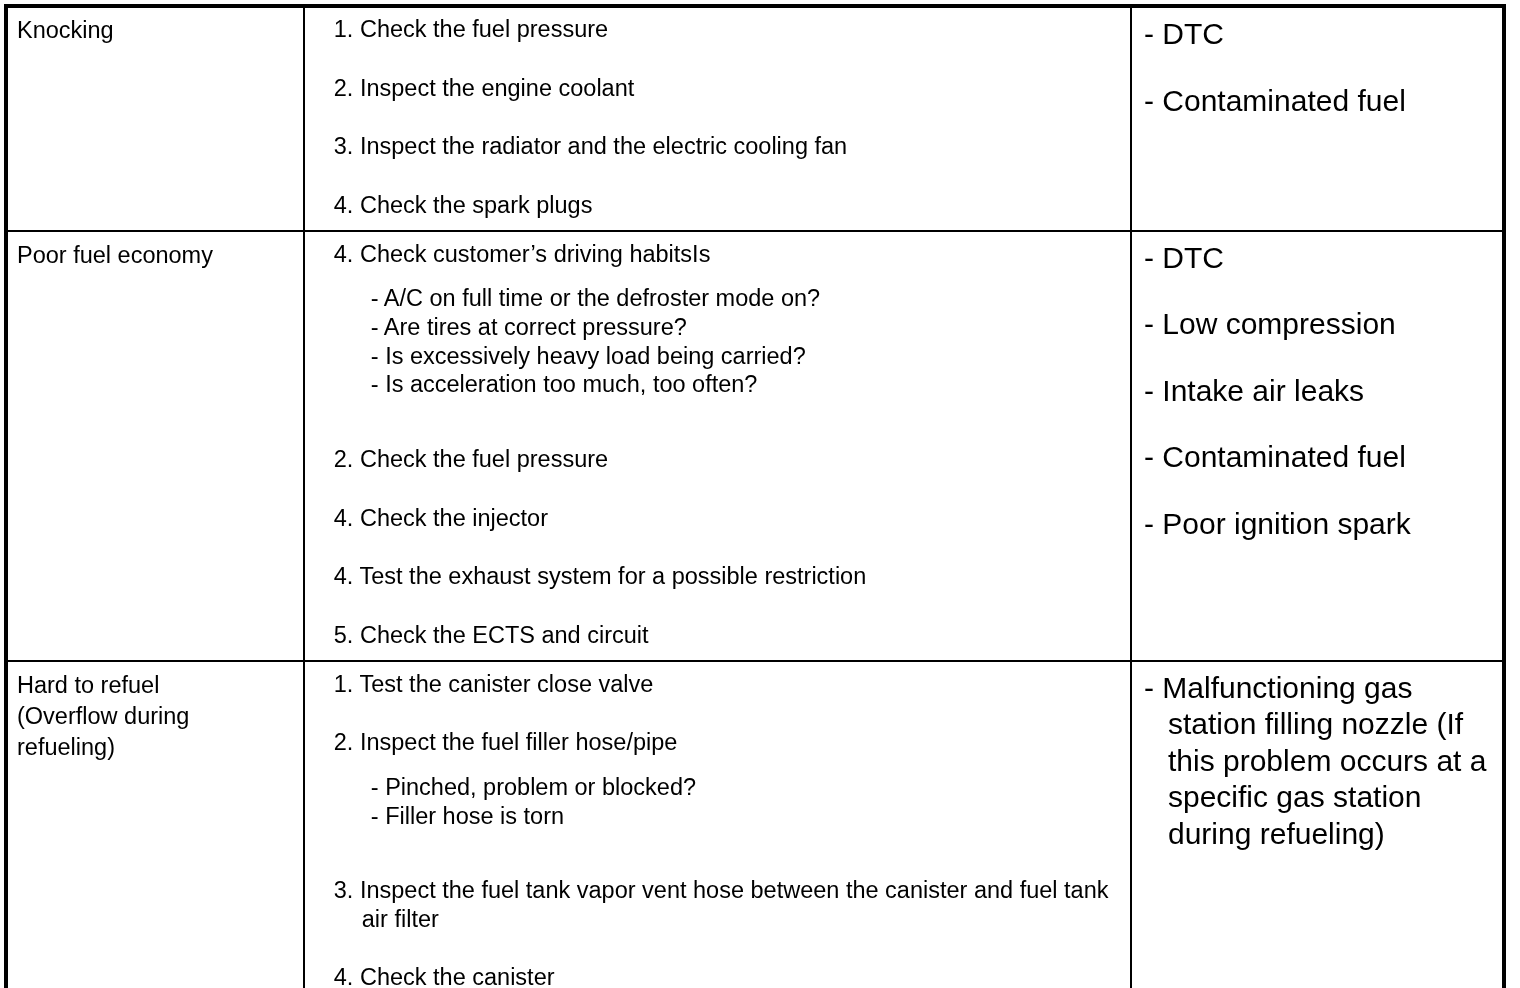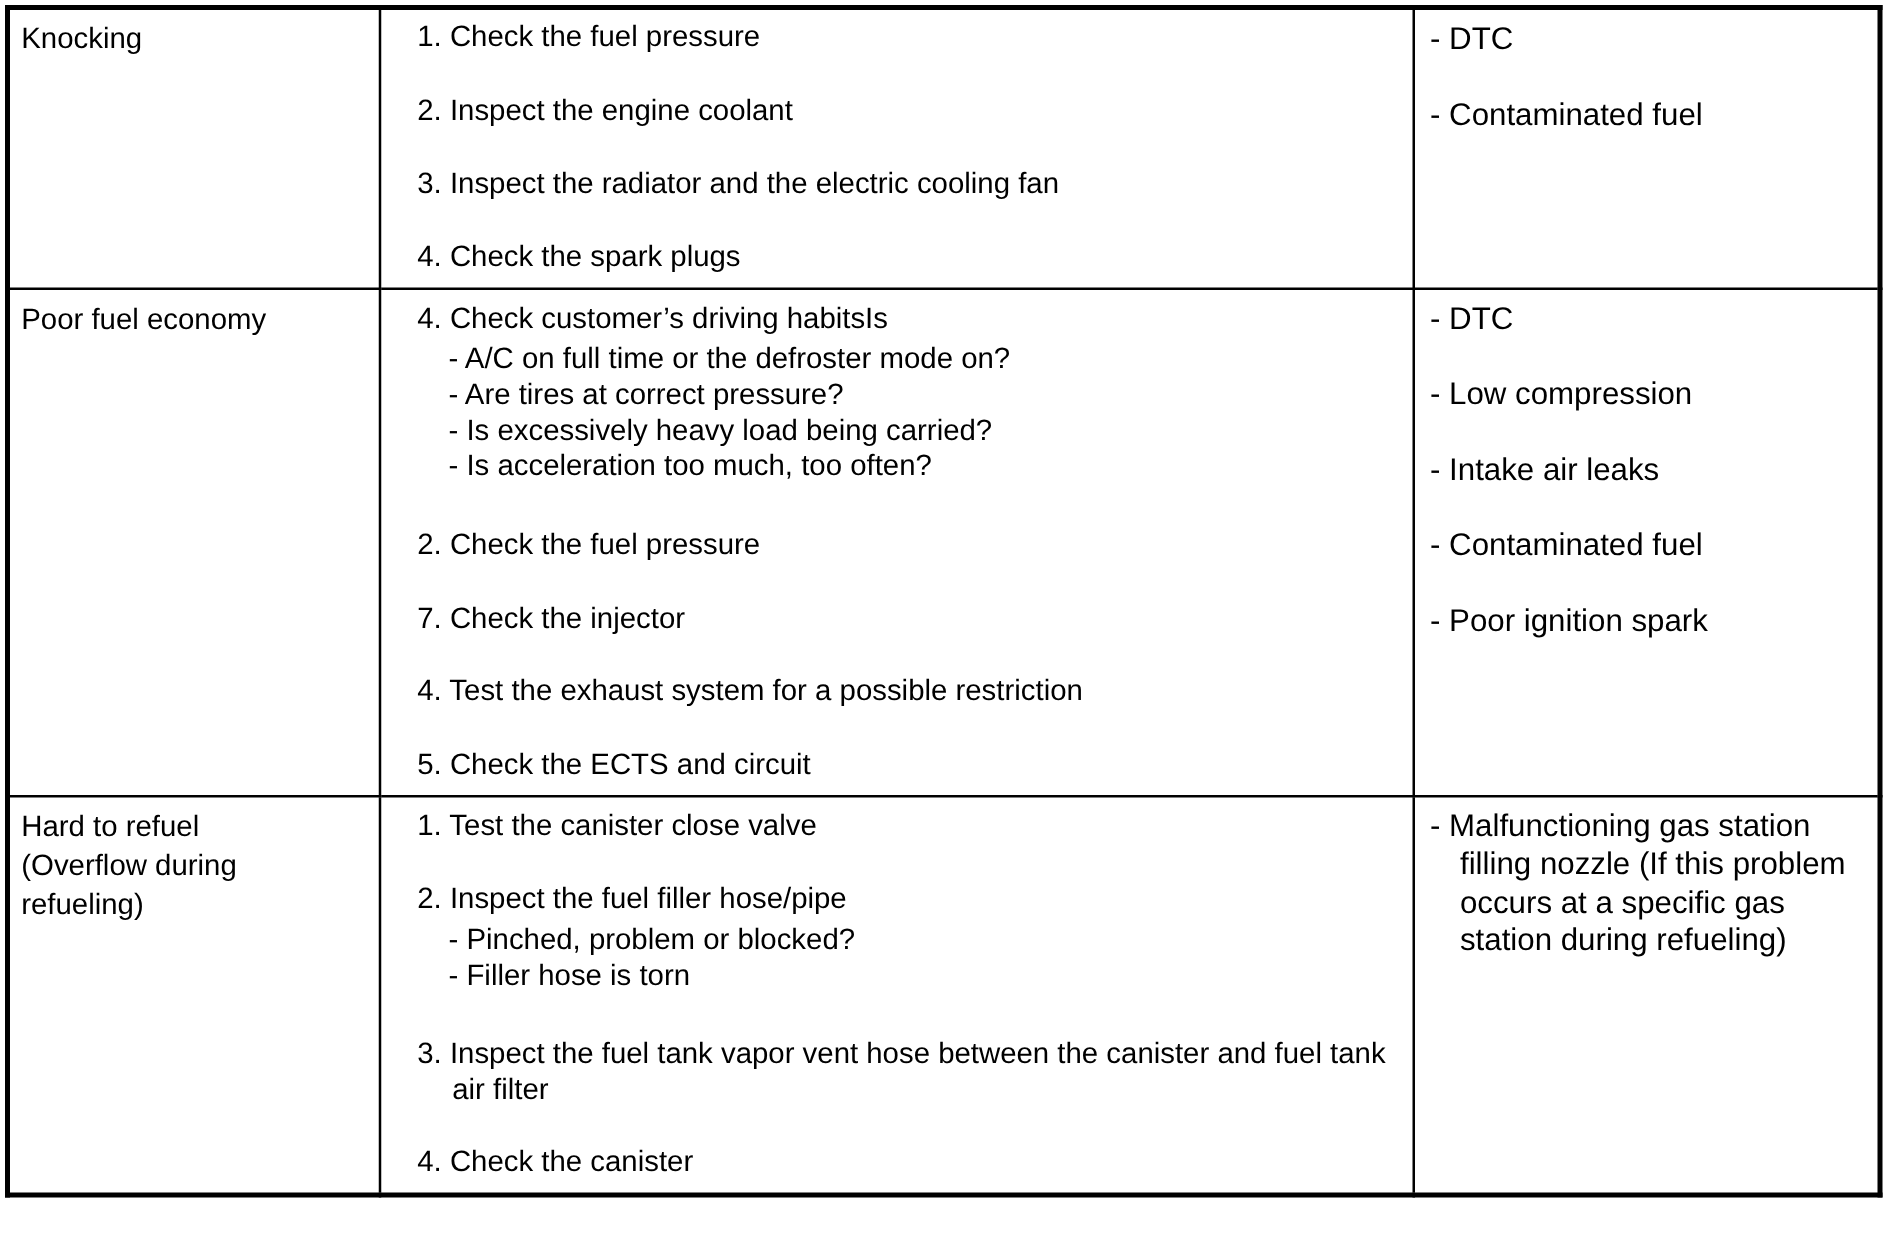--- a/index.html
+++ b/index.html
@@ -48,21 +48,21 @@
   col.c-cause   { width: 372px; }
 
   .cell-inner {
     padding: 8px 10px 10px 9px;
     font-size: 23.5px;
     line-height: 1.22;
   }
 
   .cause-inner {
     padding: 8px 10px 10px 12px;
-    font-size: 25px;
+    font-size: 30px;
     line-height: 1.22;
   }
 
   
   .symptom-text {
     font-size: 23.5px;
     line-height: 1.33;
     white-space: pre-line;
   }
 
@@ -76,21 +76,21 @@
     margin: 0;
   }
   .step-text {
     display: block;
     padding-left: 28px;
     text-indent: -28px;
     margin-left: 20px;
   }
   .substeps {
     list-style: none;
-    margin: 4px;
+    margin: 16px;
     padding: 0;
   }
   .substep {
     padding-left: 65px;
     text-indent: -24px;
     display: block;
   }
 
   
   .gap-1 { height: 30px; }
@@ -182,21 +182,21 @@
                   <li class="substep">- Is excessively heavy load being carried?</li>
                   <li class="substep">- Is acceleration too much, too often?</li>
                 </ul>
               </li>
               <li class="gap-1"></li>
               <li class="step">
                 <span class="step-text">2. Check the fuel pressure</span>
               </li>
               <li class="gap-1"></li>
               <li class="step">
-                <span class="step-text">7. Check the injector</span>
+                <span class="step-text">4. Check the injector</span>
               </li>
               <li class="gap-1"></li>
               <li class="step">
                 <span class="step-text">4. Test the exhaust system for a possible restriction</span>
               </li>
               <li class="gap-1"></li>
               <li class="step">
                 <span class="step-text">5. Check the ECTS and circuit</span>
               </li>
             </ul>

